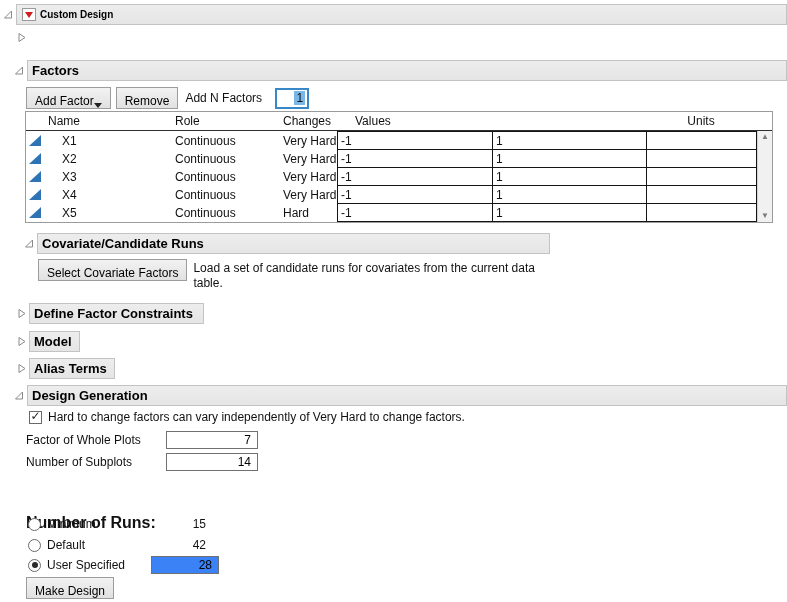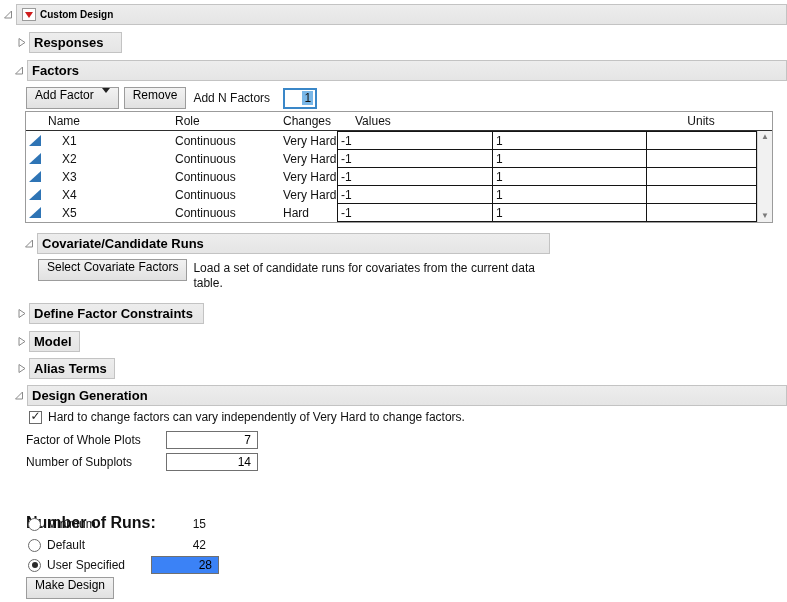--- a/index.html
+++ b/index.html
@@ -19,21 +19,21 @@
   .hrow { display:flex; align-items:center; gap:2px; }
 
   
   .red-menu { width:14px; height:13px; background:#ffffff; border:1px solid #9a9a9a;
     display:inline-flex; align-items:center; justify-content:center; margin:0 4px 0 1px; cursor:pointer; }
   .red-tri { width:0; height:0; border-left:4px solid transparent; border-right:4px solid transparent;
     border-top:6px solid #cf1e1e; }
 
   
   .btn { background:linear-gradient(#f2f2f2,#e1e1e1); border:1px solid #9c9c9c;
-    height:22px; padding:0 8px; display:inline-flex; align-items:flex-start; gap:8px;
+    height:22px; padding:0 8px; display:inline-flex; align-items:flex-end; gap:0;
     font-size:12px; color:#000; cursor:pointer; white-space:nowrap; }
   .btn .dd-arrow { width:0; height:0; border-left:4px solid transparent; border-right:4px solid transparent;
     border-top:5px solid #222; }
 
   
   .toolbar { display:flex; align-items:center; }
   .addn-label { margin-left:7px; }
   .addn-input { margin-left:13px; width:34px; height:21px; background:#fff; border:2px solid #3a87c8;
     display:flex; align-items:center; justify-content:flex-end; padding:0 2px; cursor:text; }
   .addn-input .sel { background:#79b7e8; padding:0 2px; }
@@ -99,23 +99,20 @@
         <span class="red-tri"></span>
       </span>
     <span class="hdr-title big">Custom Design</span>
   </div>
 </div>
 
 <div class="abs hrow" style="top:32px; left:16px;">
   <svg class="disc" viewBox="0 0 11 11">
     <polygon points="3,1.5 9,5.5 3,9.5" fill="#fdfdfd" stroke="#8a8a8a" stroke-width="1"></polygon>
   </svg>
-  <div class="band" style="width:93px;">
-    <span class="hdr-title">Responses</span>
-  </div>
 </div>
 
 <div class="abs hrow" style="top:60px; left:14px; right:0;">
   <svg class="disc" viewBox="0 0 11 11">
     <polygon points="8.5,2 8.5,9 1.5,9" fill="#fdfdfd" stroke="#8a8a8a" stroke-width="1"></polygon>
   </svg>
   <div class="band full">
     <span class="hdr-title">Factors</span>
   </div>
 </div>

